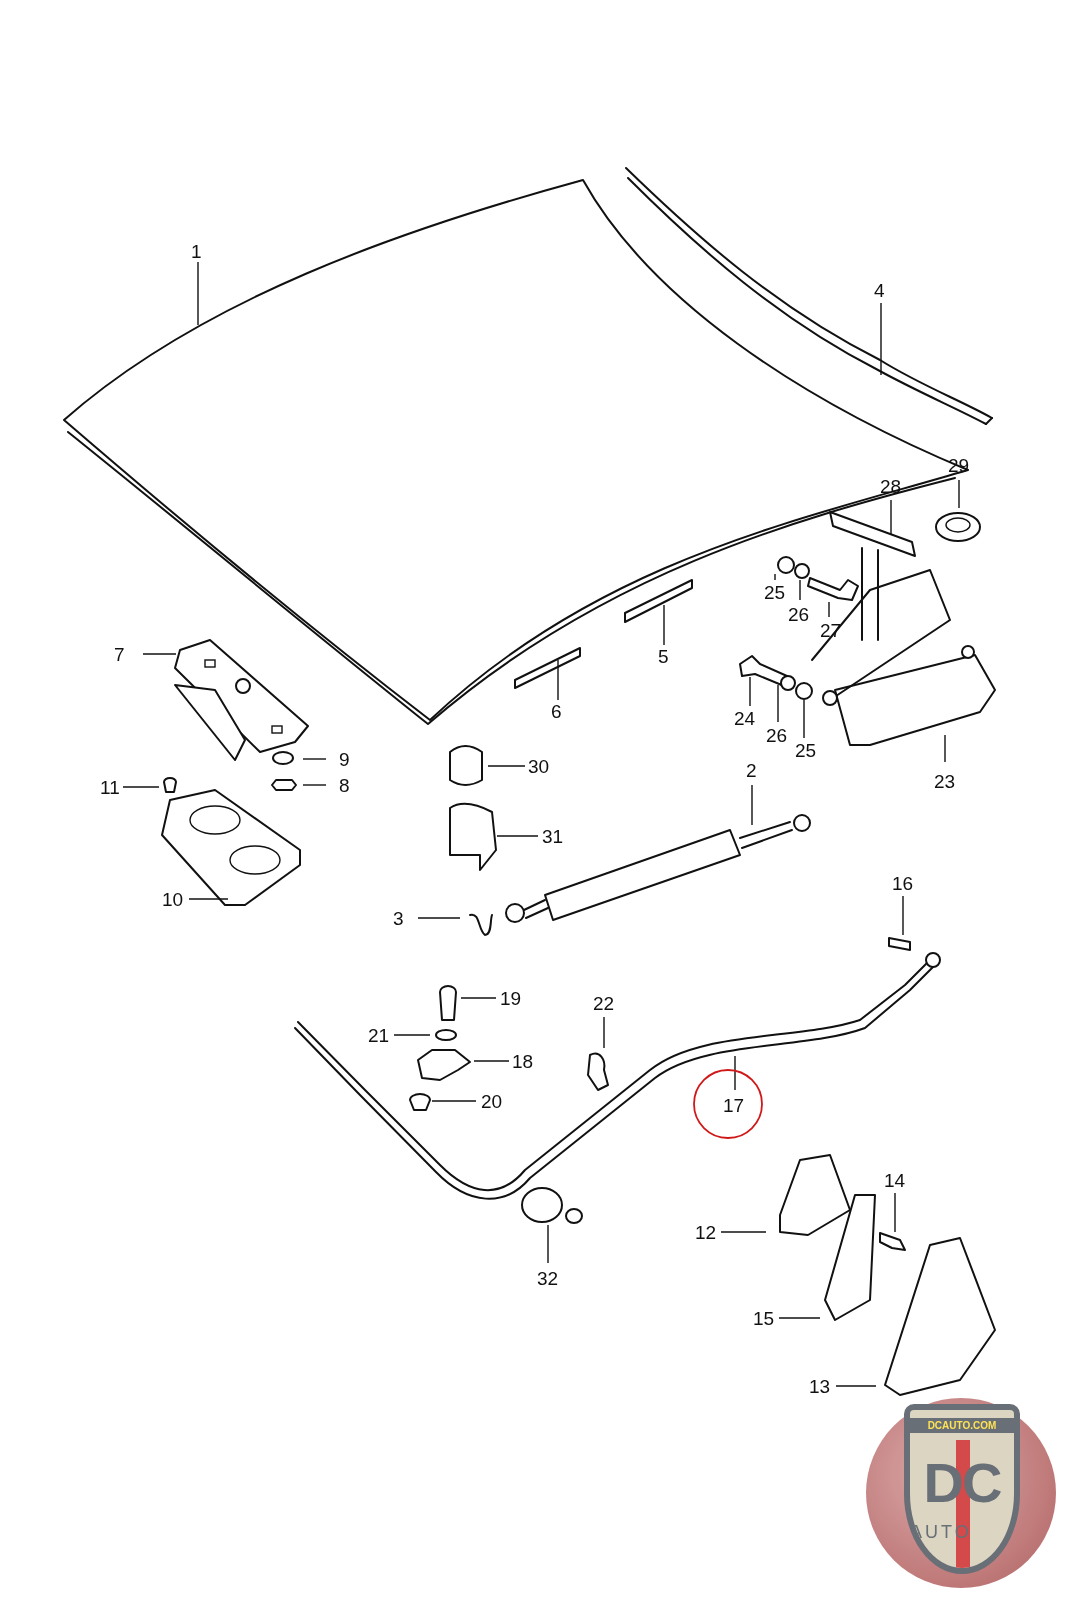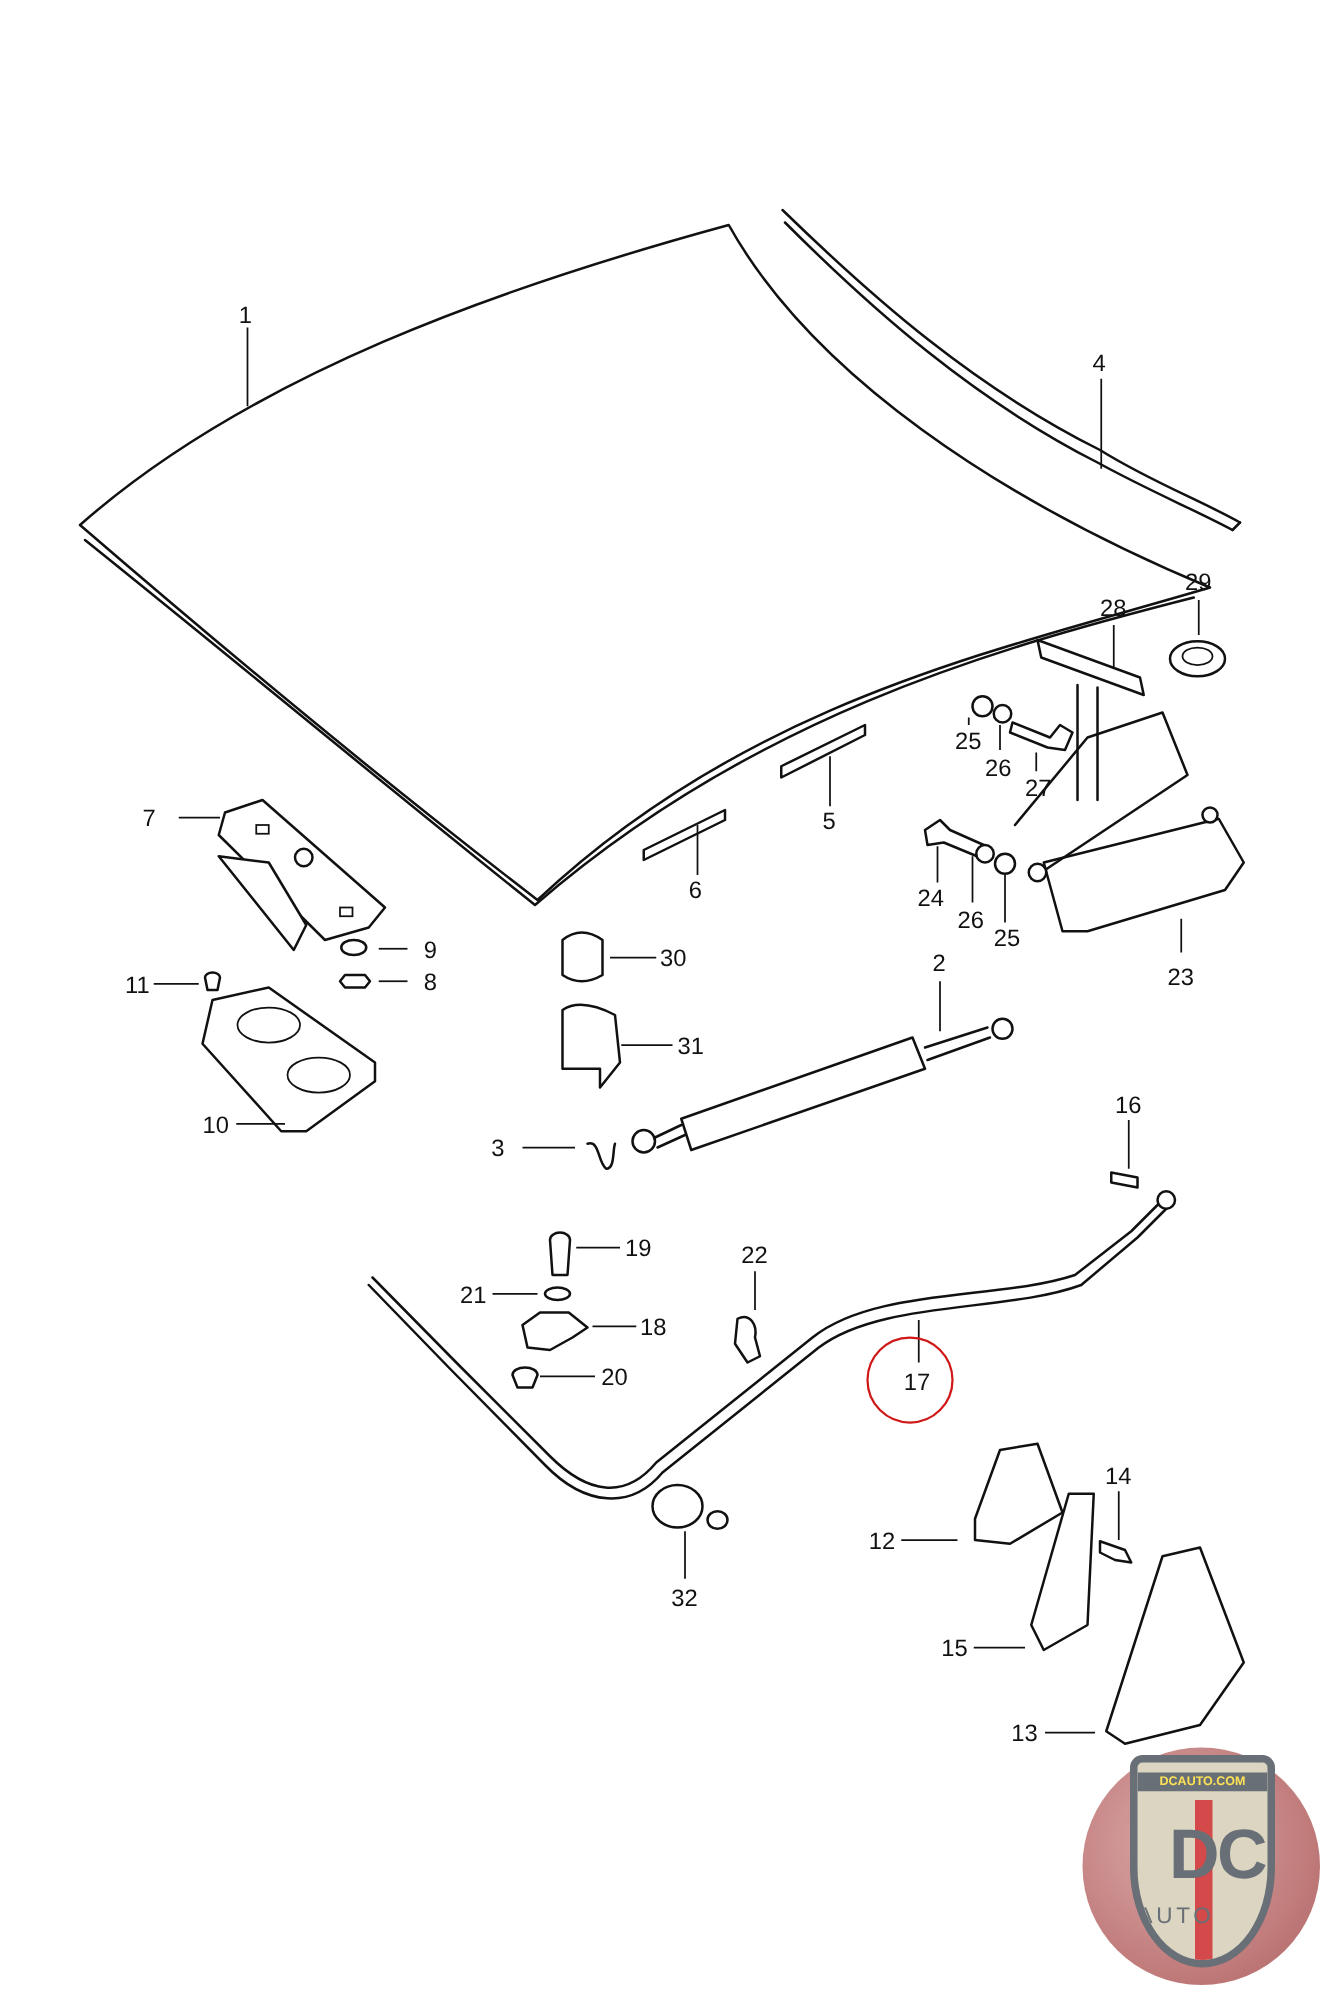--- a/index.html
+++ b/index.html
@@ -8,21 +8,21 @@
   .ln { fill: none; stroke: #111; stroke-width: 2; stroke-linejoin: round; stroke-linecap: round; }
   .thin { fill: none; stroke: #111; stroke-width: 1.4; }
   .part { fill: #fff; stroke: #111; stroke-width: 2; stroke-linejoin: round; }
   .lbl { font-family: "Liberation Sans", sans-serif; font-size: 19px; fill: #111; }
   .leader { stroke: #111; stroke-width: 1.4; }
   .hl { fill: none; stroke: #d01818; stroke-width: 1.8; }
   .logo { position: absolute; left: 866px; top: 1398px; width: 190px; height: 190px; border-radius: 50%; background: radial-gradient(circle at 40% 40%, #d9a3a3, #b96c6c 70%, #a85a5a); opacity: 0.92; }
   .shield { position: absolute; left: 38px; top: 6px; width: 116px; height: 170px; background: #d8d2bd; border: 6px solid #5d636b; border-radius: 10px 10px 58px 58px / 10px 10px 80px 80px; box-sizing: border-box; overflow: hidden; }
   .stripe { position: absolute; left: 46px; top: 30px; width: 14px; height: 130px; background: #d13a3a; }
   .logo-top { position: absolute; left: 0; top: 8px; width: 104px; text-align: center; font-weight: bold; font-size: 10px; color: #fde047; background: #5d636b; padding: 2px 0; }
-  .logo-dc { position: absolute; left: 2px; top: 40px; width: 100px; text-align: right; font-weight: bold; font-size: 56px; color: #5d636b; letter-spacing: -2px; }
+  .logo-dc { position: absolute; left: 2px; top: 40px; width: 100px; text-align: center; font-weight: bold; font-size: 56px; color: #5d636b; letter-spacing: -2px; }
   .logo-auto { position: absolute; left: 0; top: 112px; width: 104px; font-size: 18px; color: #5d636b; letter-spacing: 3px; }
 </style>
 </head>
 <body>
 
 <svg id="diagram" viewBox="0 0 1067 1600">
 
   <g>
     <path class="part" d="M64,420 C200,300 400,230 583,180 C650,300 800,400 968,470 C800,520 600,560 430,720 C300,620 180,520 64,420 Z"></path>
     <path class="ln" d="M68,432 C190,530 310,630 428,724 C600,575 790,520 955,478"></path>

